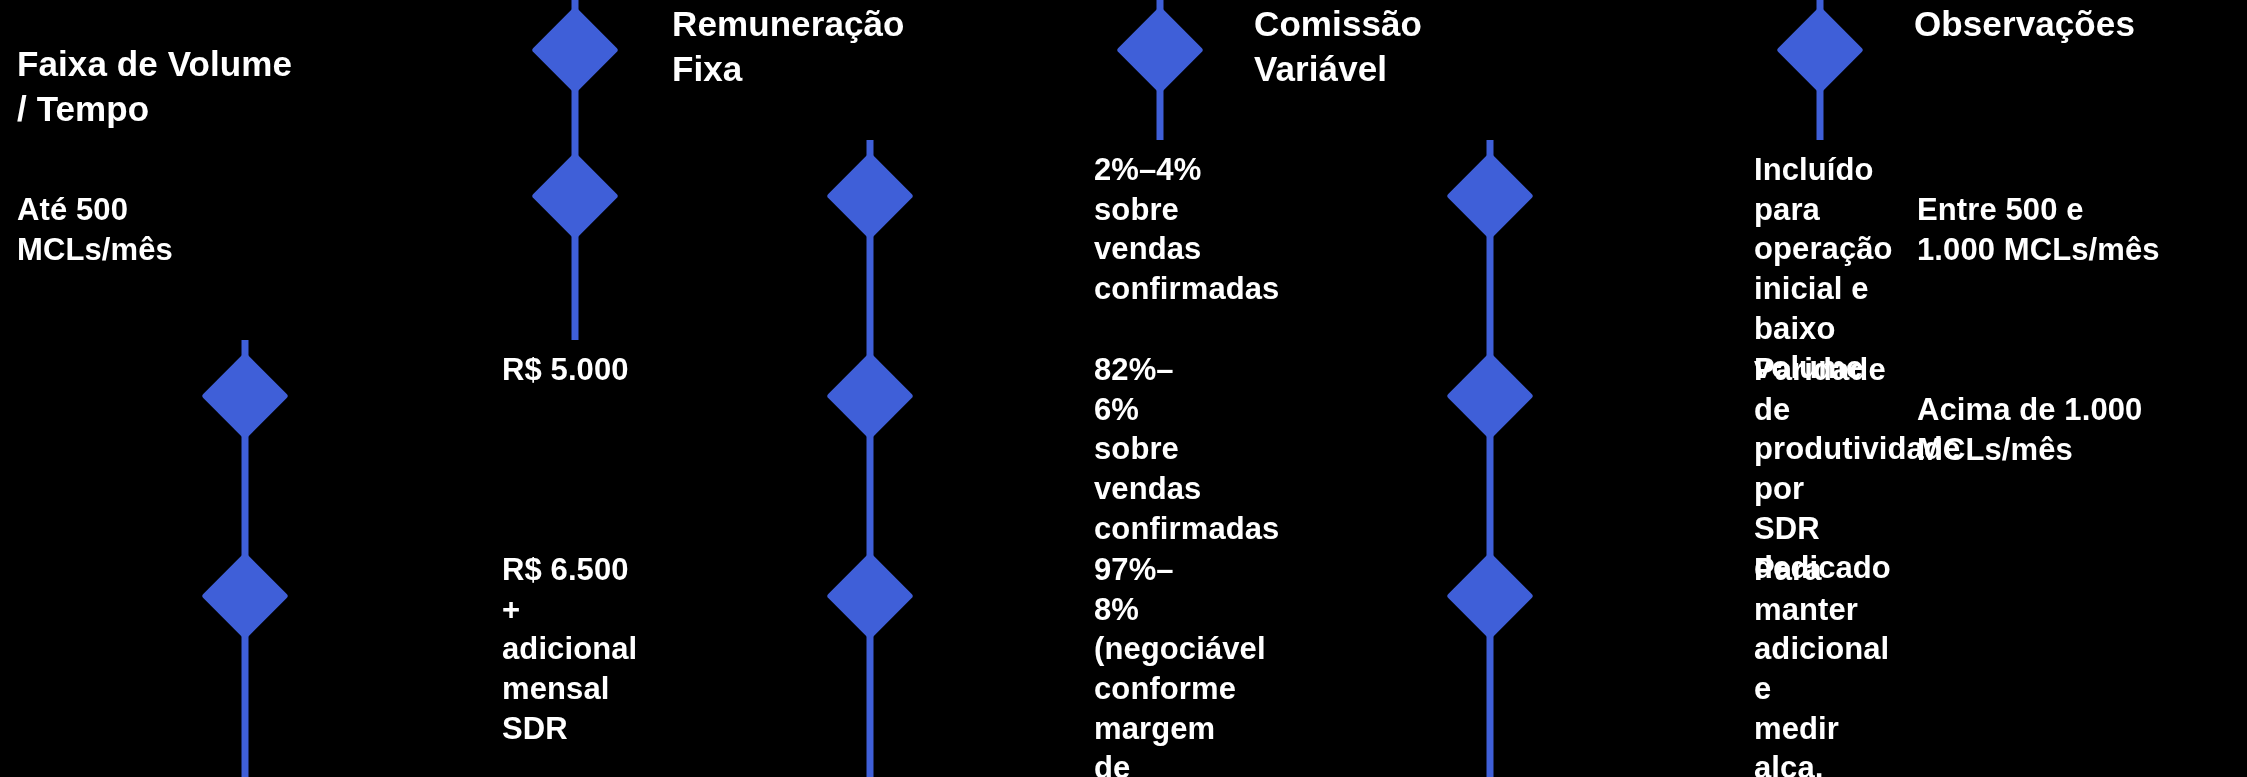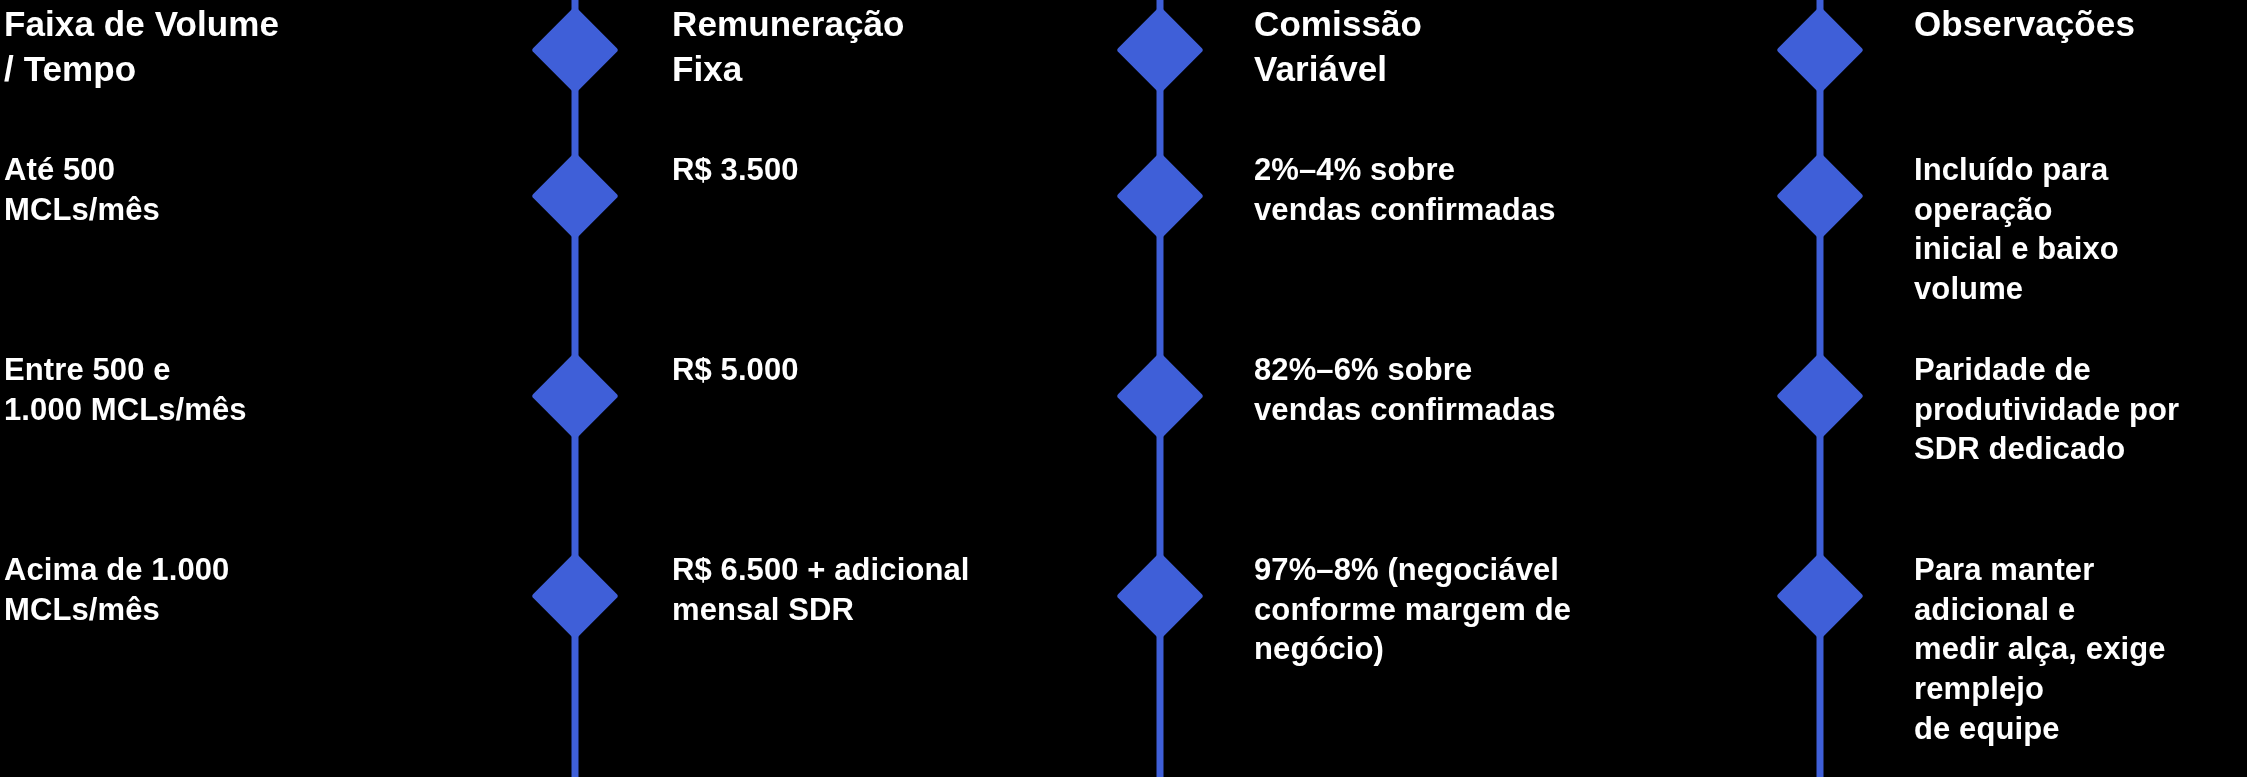--- a/index.html
+++ b/index.html
@@ -49,21 +49,21 @@
     letter-spacing: 0.1px;
     color: #ffffff;
     white-space: pre-line;
   }
 
   .cell.header {
     font-size: 35px;
     padding-top: 2px;
   }
 
-  .cell.col1 { padding-left: 4px; }
+  .cell.col1 { padding-left: 17px; margin-top: 40px; }
   .cell.col2 { padding-left: 12px; }
   .cell.col3 { padding-left: 14px; }
   .cell.col4 { padding-left: 14px; }
 
   
   .rail {
     position: relative;
     width: 100%;
     height: 100%;
     justify-self: center;
@@ -130,21 +130,20 @@
   <div class="cell header col4">Observações</div>
 
   <div class="cell col1">Até 500
 MCLs/mês</div>
 
   <div class="rail r-mid">
     <div class="line" style="background: rgb(63, 95, 216);"></div>
     <div class="node" style="background: rgb(63, 95, 216);"></div>
   </div>
 
-  <div class="cell col2">R$ 3.500</div>
 
   <div class="rail r-mid">
     <div class="line" style="background: rgb(63, 95, 216);"></div>
     <div class="node" style="background: rgb(63, 95, 216);"></div>
   </div>
 
   <div class="cell col3">2%–4% sobre
 vendas confirmadas</div>
 
   <div class="rail r-mid">

